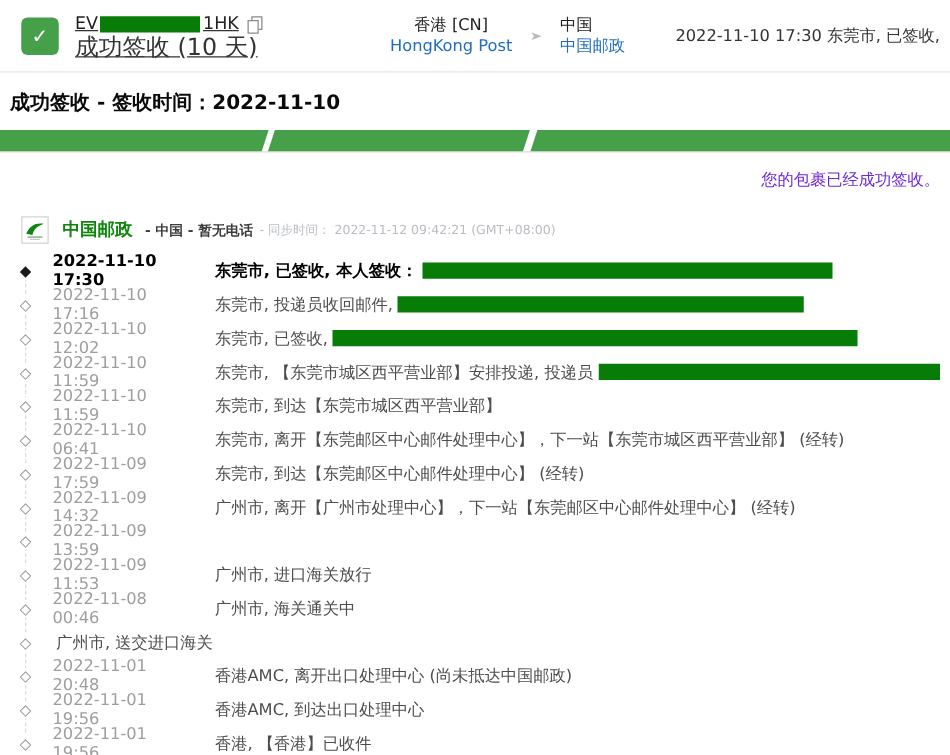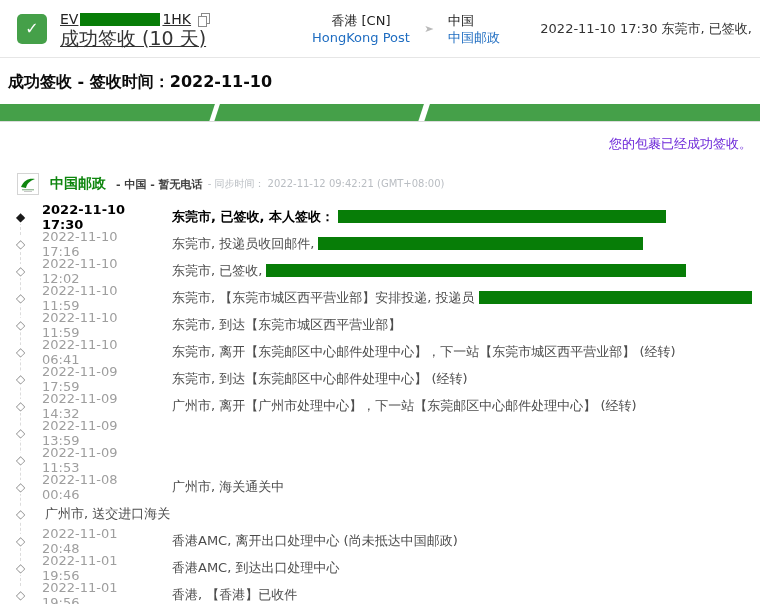--- a/index.html
+++ b/index.html
@@ -209,20 +209,21 @@
       <span class="ev-time">2022-11-09 14:32</span>
       <span class="ev-text">广州市, 离开【广州市处理中心】，下一站【东莞邮区中心邮件处理中心】 (经转)</span>
     </li>
     <li>
       <span class="marker">◇</span>
       <span class="ev-time">2022-11-09 13:59</span>
     </li>
     <li>
       <span class="marker">◇</span>
       <span class="ev-time">2022-11-09 11:53</span>
+      <span class="ev-text">广州市, 进口海关放行</span>
     </li>
     <li>
       <span class="marker">◇</span>
       <span class="ev-time">2022-11-08 00:46</span>
       <span class="ev-text">广州市, 海关通关中</span>
     </li>
     <li>
       <span class="marker">◇</span>
       <span class="ev-text">广州市, 送交进口海关</span>
     </li>

